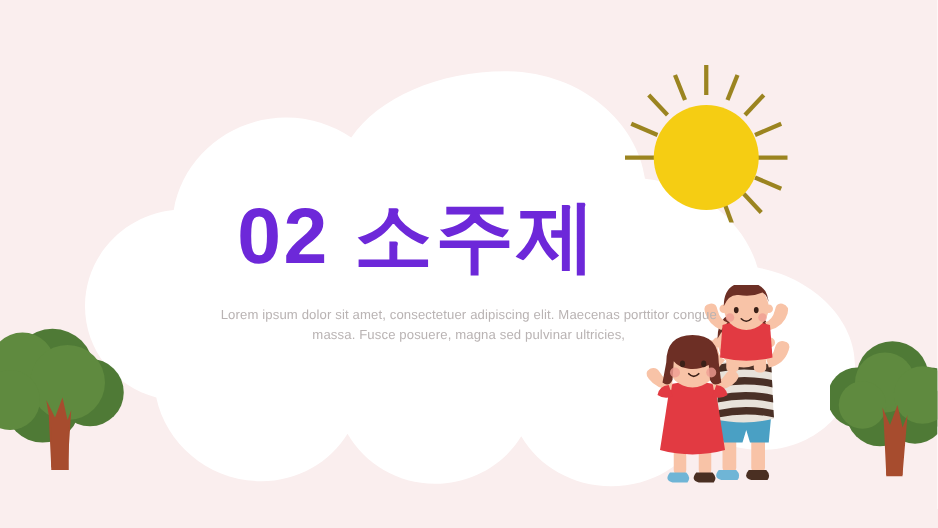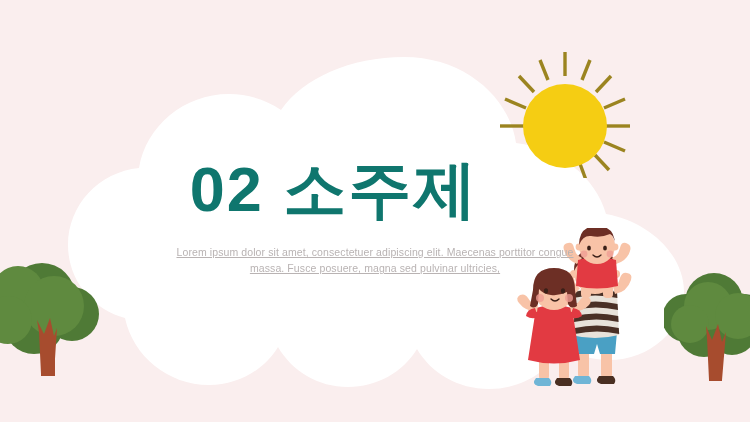--- a/index.html
+++ b/index.html
@@ -50,35 +50,34 @@
   }
   .slide-title {
     position: absolute;
     left: 0;
     top: 158px;
     width: 668px;
     text-align: center;
     font-size: 63px;
     font-weight: bold;
     letter-spacing: 2px;
-    color: #0f766e;
+    color: #6d28d9;
     line-height: 1;
     white-space: nowrap;
   }
   .slide-subtitle {
     position: absolute;
     left: 175px;
     top: 244px;
     width: 400px;
     text-align: center;
     font-size: 10.5px;
     line-height: 1.55;
     color: #b9b3b3;
     letter-spacing: 0.1px;
-    text-decoration: underline;
   }
 </style>
 </head>
 <body>
 
 <div id="slide">
 
   <svg class="cloud-layer" viewBox="0 0 750 422">
     <path fill="#ffffff" d="
       M 404,57

